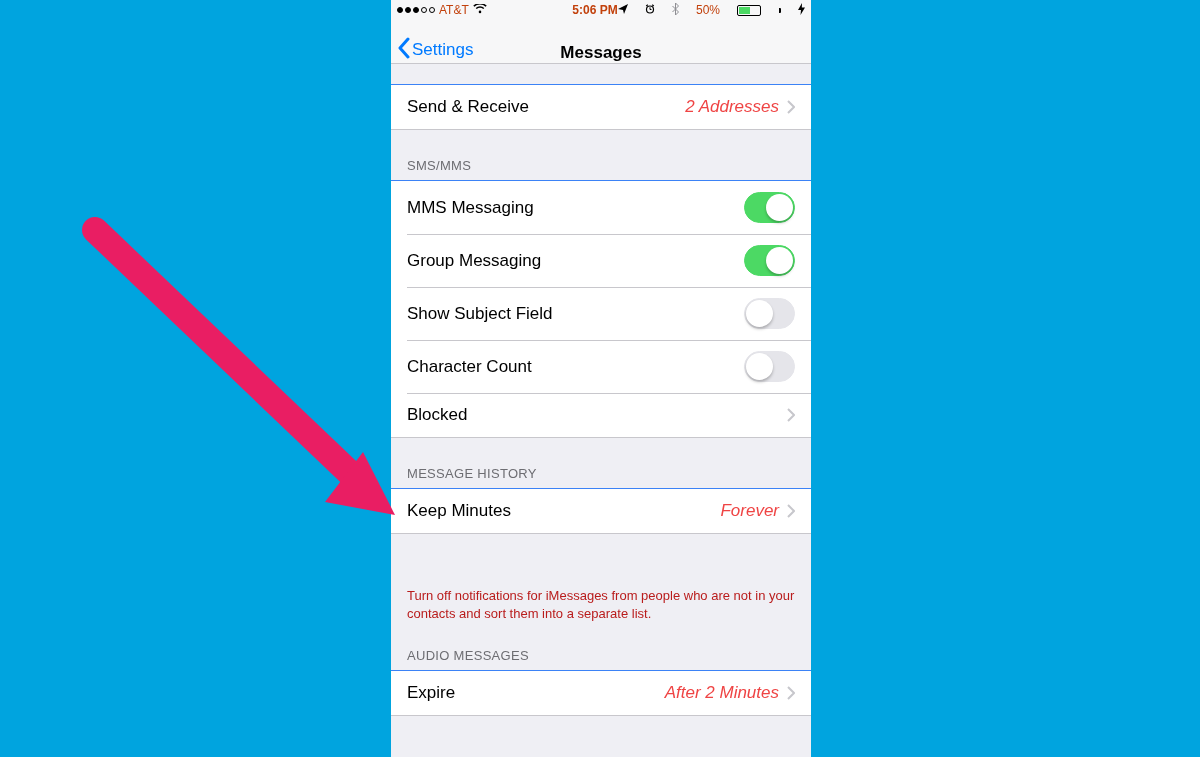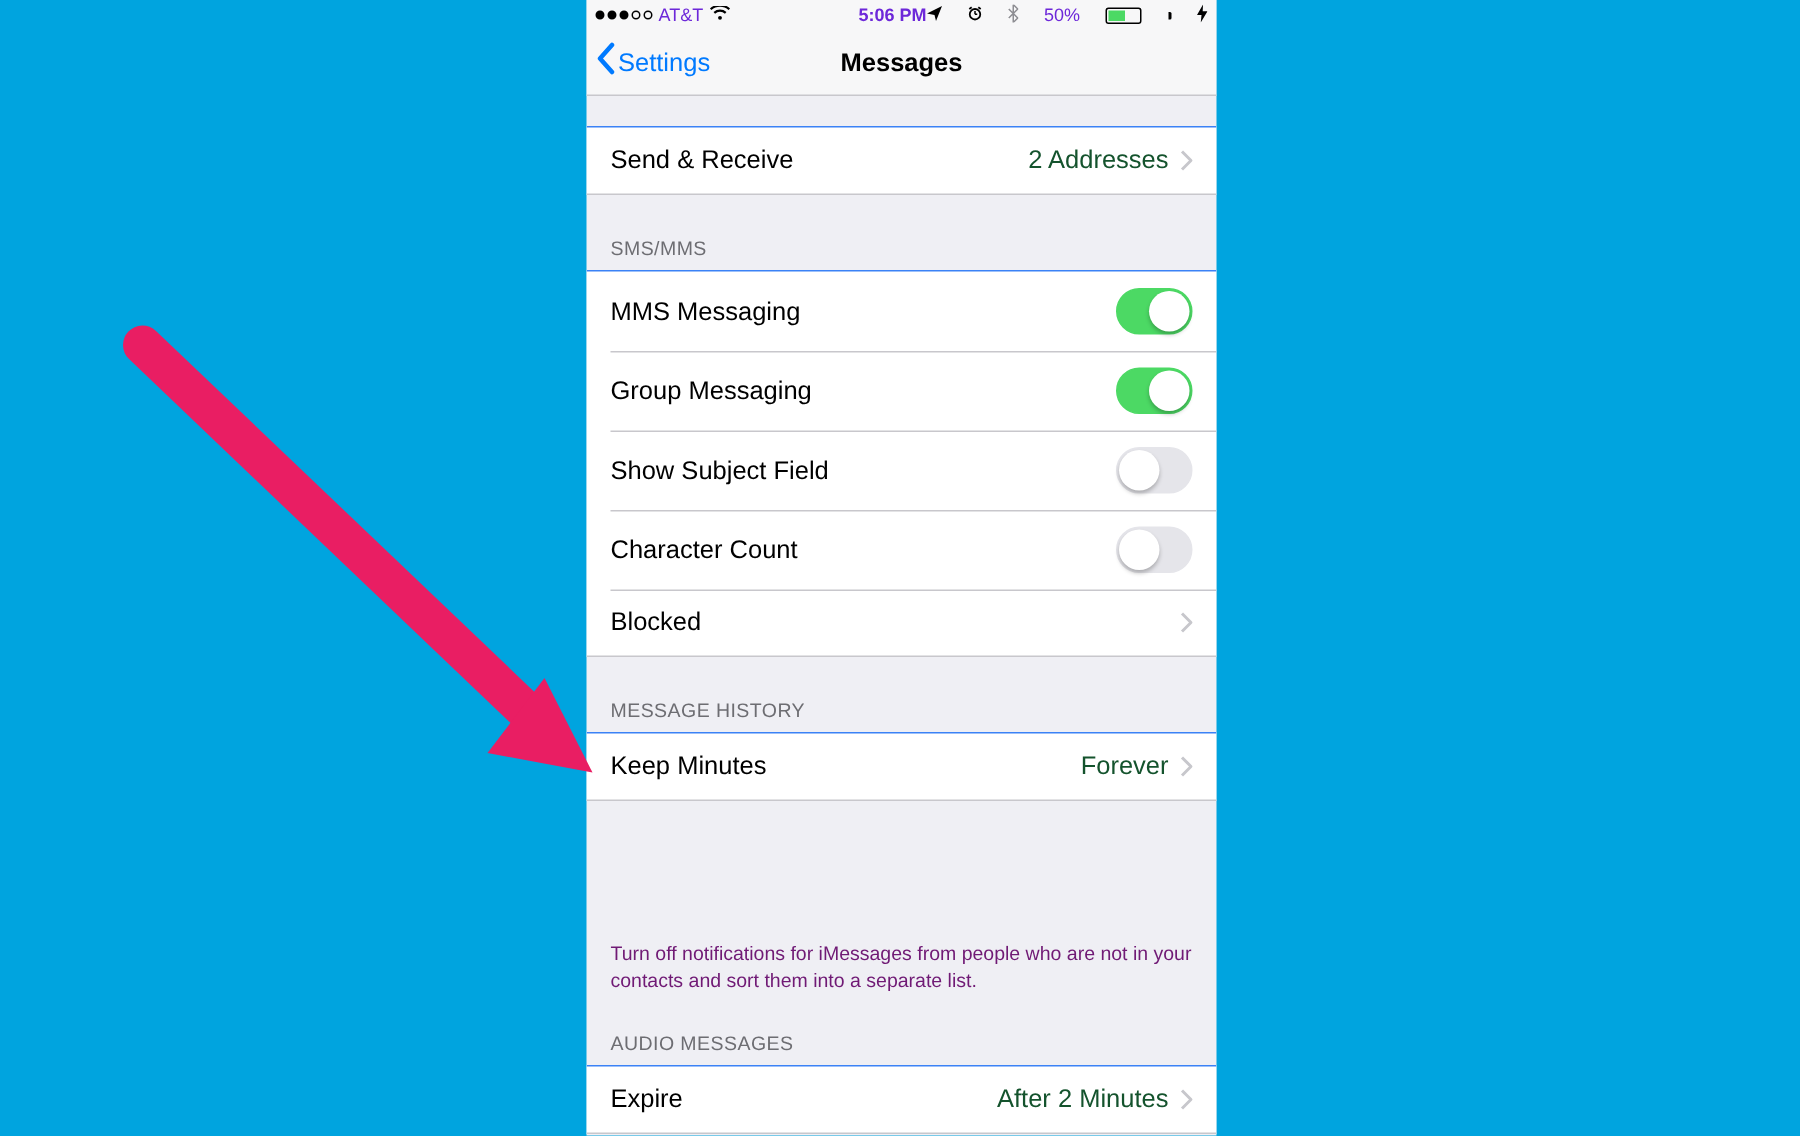--- a/index.html
+++ b/index.html
@@ -20,21 +20,21 @@
     overflow: hidden;
   }
   
   .statusbar {
     height: 20px;
     background: #f7f7f8;
     display: flex;
     align-items: center;
     font-size: 12px;
     padding: 0 6px;
-    color: #6d28d9;
+    color: #c2410c;
     position: relative;
   }
   .sb-left { display: flex; align-items: center; gap: 4px; }
   .sb-dots { display: flex; gap: 2px; }
   .sb-dot { width: 6px; height: 6px; border-radius: 50%; border: 1px solid #000; }
   .sb-dot.fill { background: #000; }
   .sb-carrier { font-size: 12px; }
   .sb-wifi { display:inline-block; }
   .sb-center { position:absolute; left:0; right:12px; text-align:center; font-weight:600; }
   .sb-right { margin-left:auto; display:flex; align-items:center; gap:17px; }
@@ -43,21 +43,21 @@
   }
   .sb-batt-fill { position:absolute; left:1px; top:1px; bottom:1px; width:50%; background:#4cd964; }
   .sb-batt-tip { width:2px; height:5px; background:#000; margin-left:1px; border-radius:0 1px 1px 0;}
   
   .navbar {
     height: 44px;
     background: #f7f7f8;
     border-bottom: 1px solid #c8c7cc;
     position: relative;
     display:flex;
-    align-items:center;
+    align-items:flex-end;
   }
   .nav-back {
     color: #007aff;
     font-size: 17px;
     display:flex;
     align-items:center;
     padding-left:6px;
     gap:2px;
   }
   .nav-back-chevron { font-size:24px; line-height:1; font-weight:400; }
@@ -69,45 +69,44 @@
   .group-header {
     font-size: 13px;
     color: #6d6d72;
     padding: 18px 16px 7px 16px;
     text-transform: uppercase;
     letter-spacing: 0.3px;
   }
   .group-header.tall { padding-top: 28px; }
   .group-footer {
     font-size: 13px;
-    color: #701a75;
+    color: #b91c1c;
     padding: 19px 16px 8px 16px;
     line-height: 1.35;
-    margin-top: 40px;
   }
   .cells { background:#fff; }
   .cell {
     min-height: 44px;
     padding: 11px 16px;
     display:flex;
     align-items:center;
     font-size: 17px;
     color:#000;
     position:relative;
   }
   .cell + .cell::before {
     content:"";
     position:absolute;
     left:16px; right:0; top:0;
     height:1px;
     background:#c8c7cc;
   }
   .cells { border-top:1px solid #3b82f6; border-bottom:1px solid #c8c7cc; }
   .cell-label { flex:1; }
-  .cell-detail { color:#14532d; margin-right:8px; }
+  .cell-detail { color:#ef4444; margin-right:8px;font-style:italic; }
   .chevron {
     color:#c7c7cc;
   }
   .chevron svg { display:block; }
   
   .toggle {
     width:51px; height:31px; border-radius:16px; position:relative;
     background:#e5e5ea; transition:none;
     border:1px solid #e5e5ea;
   }

